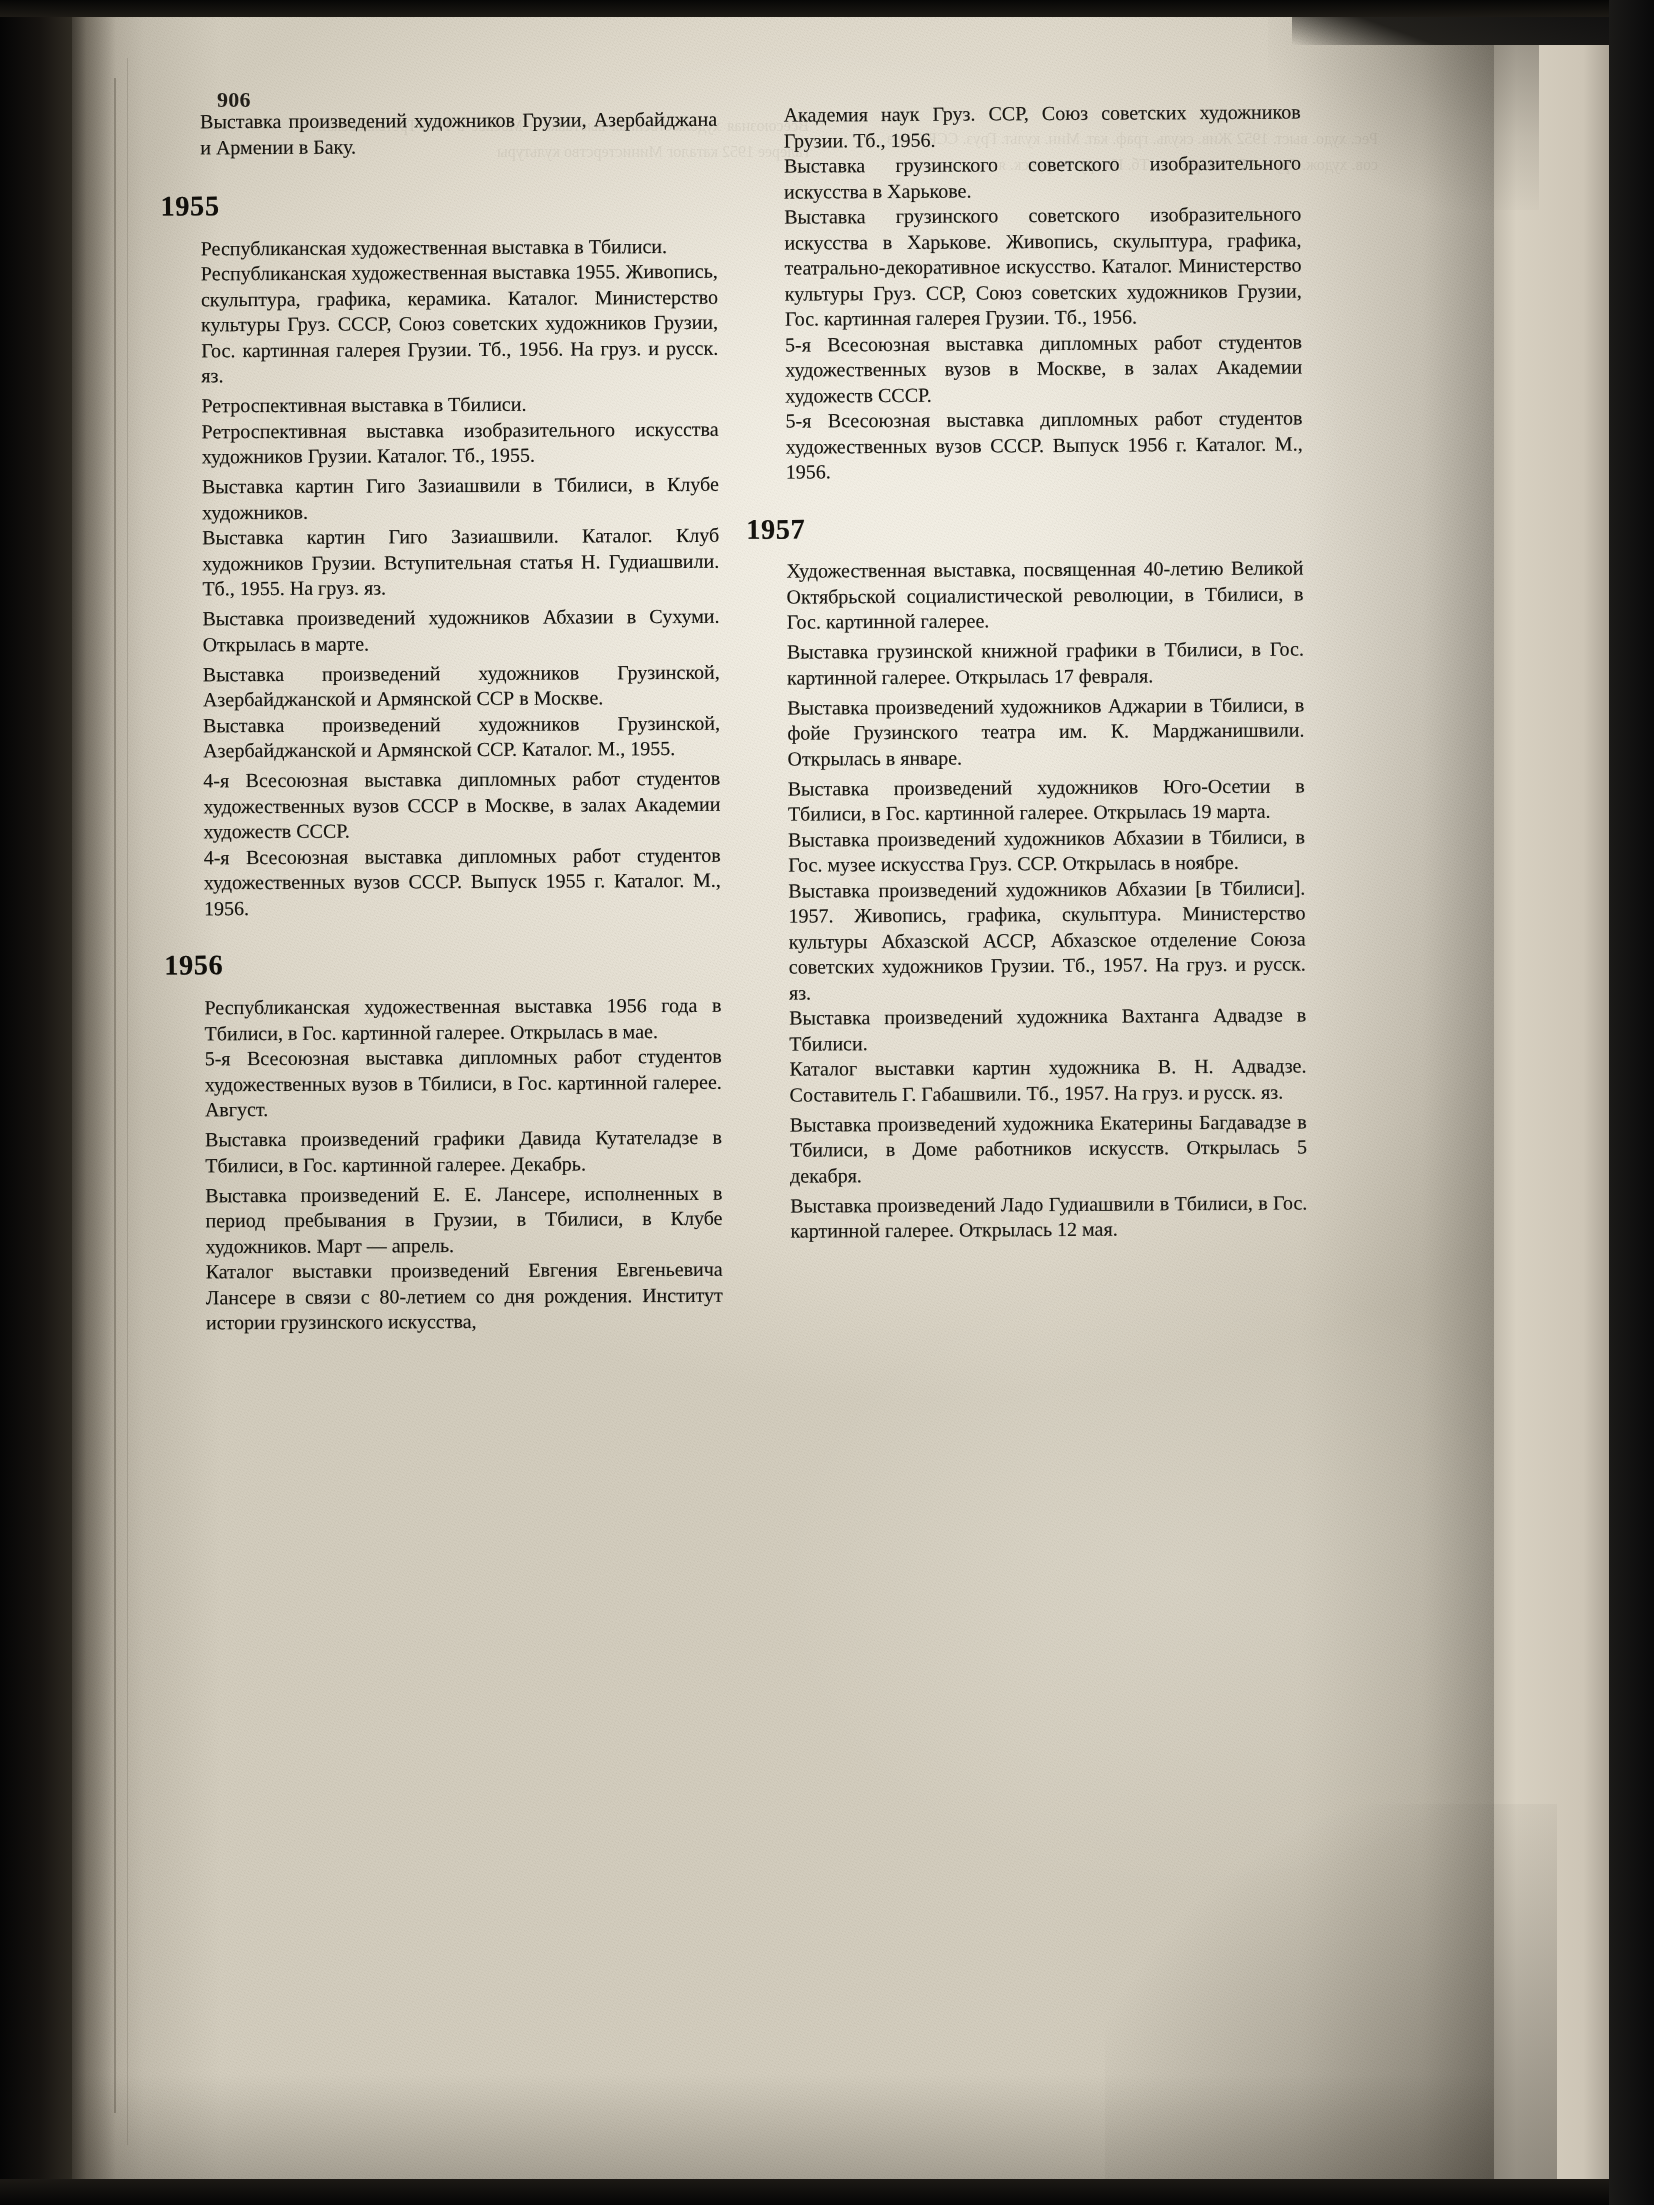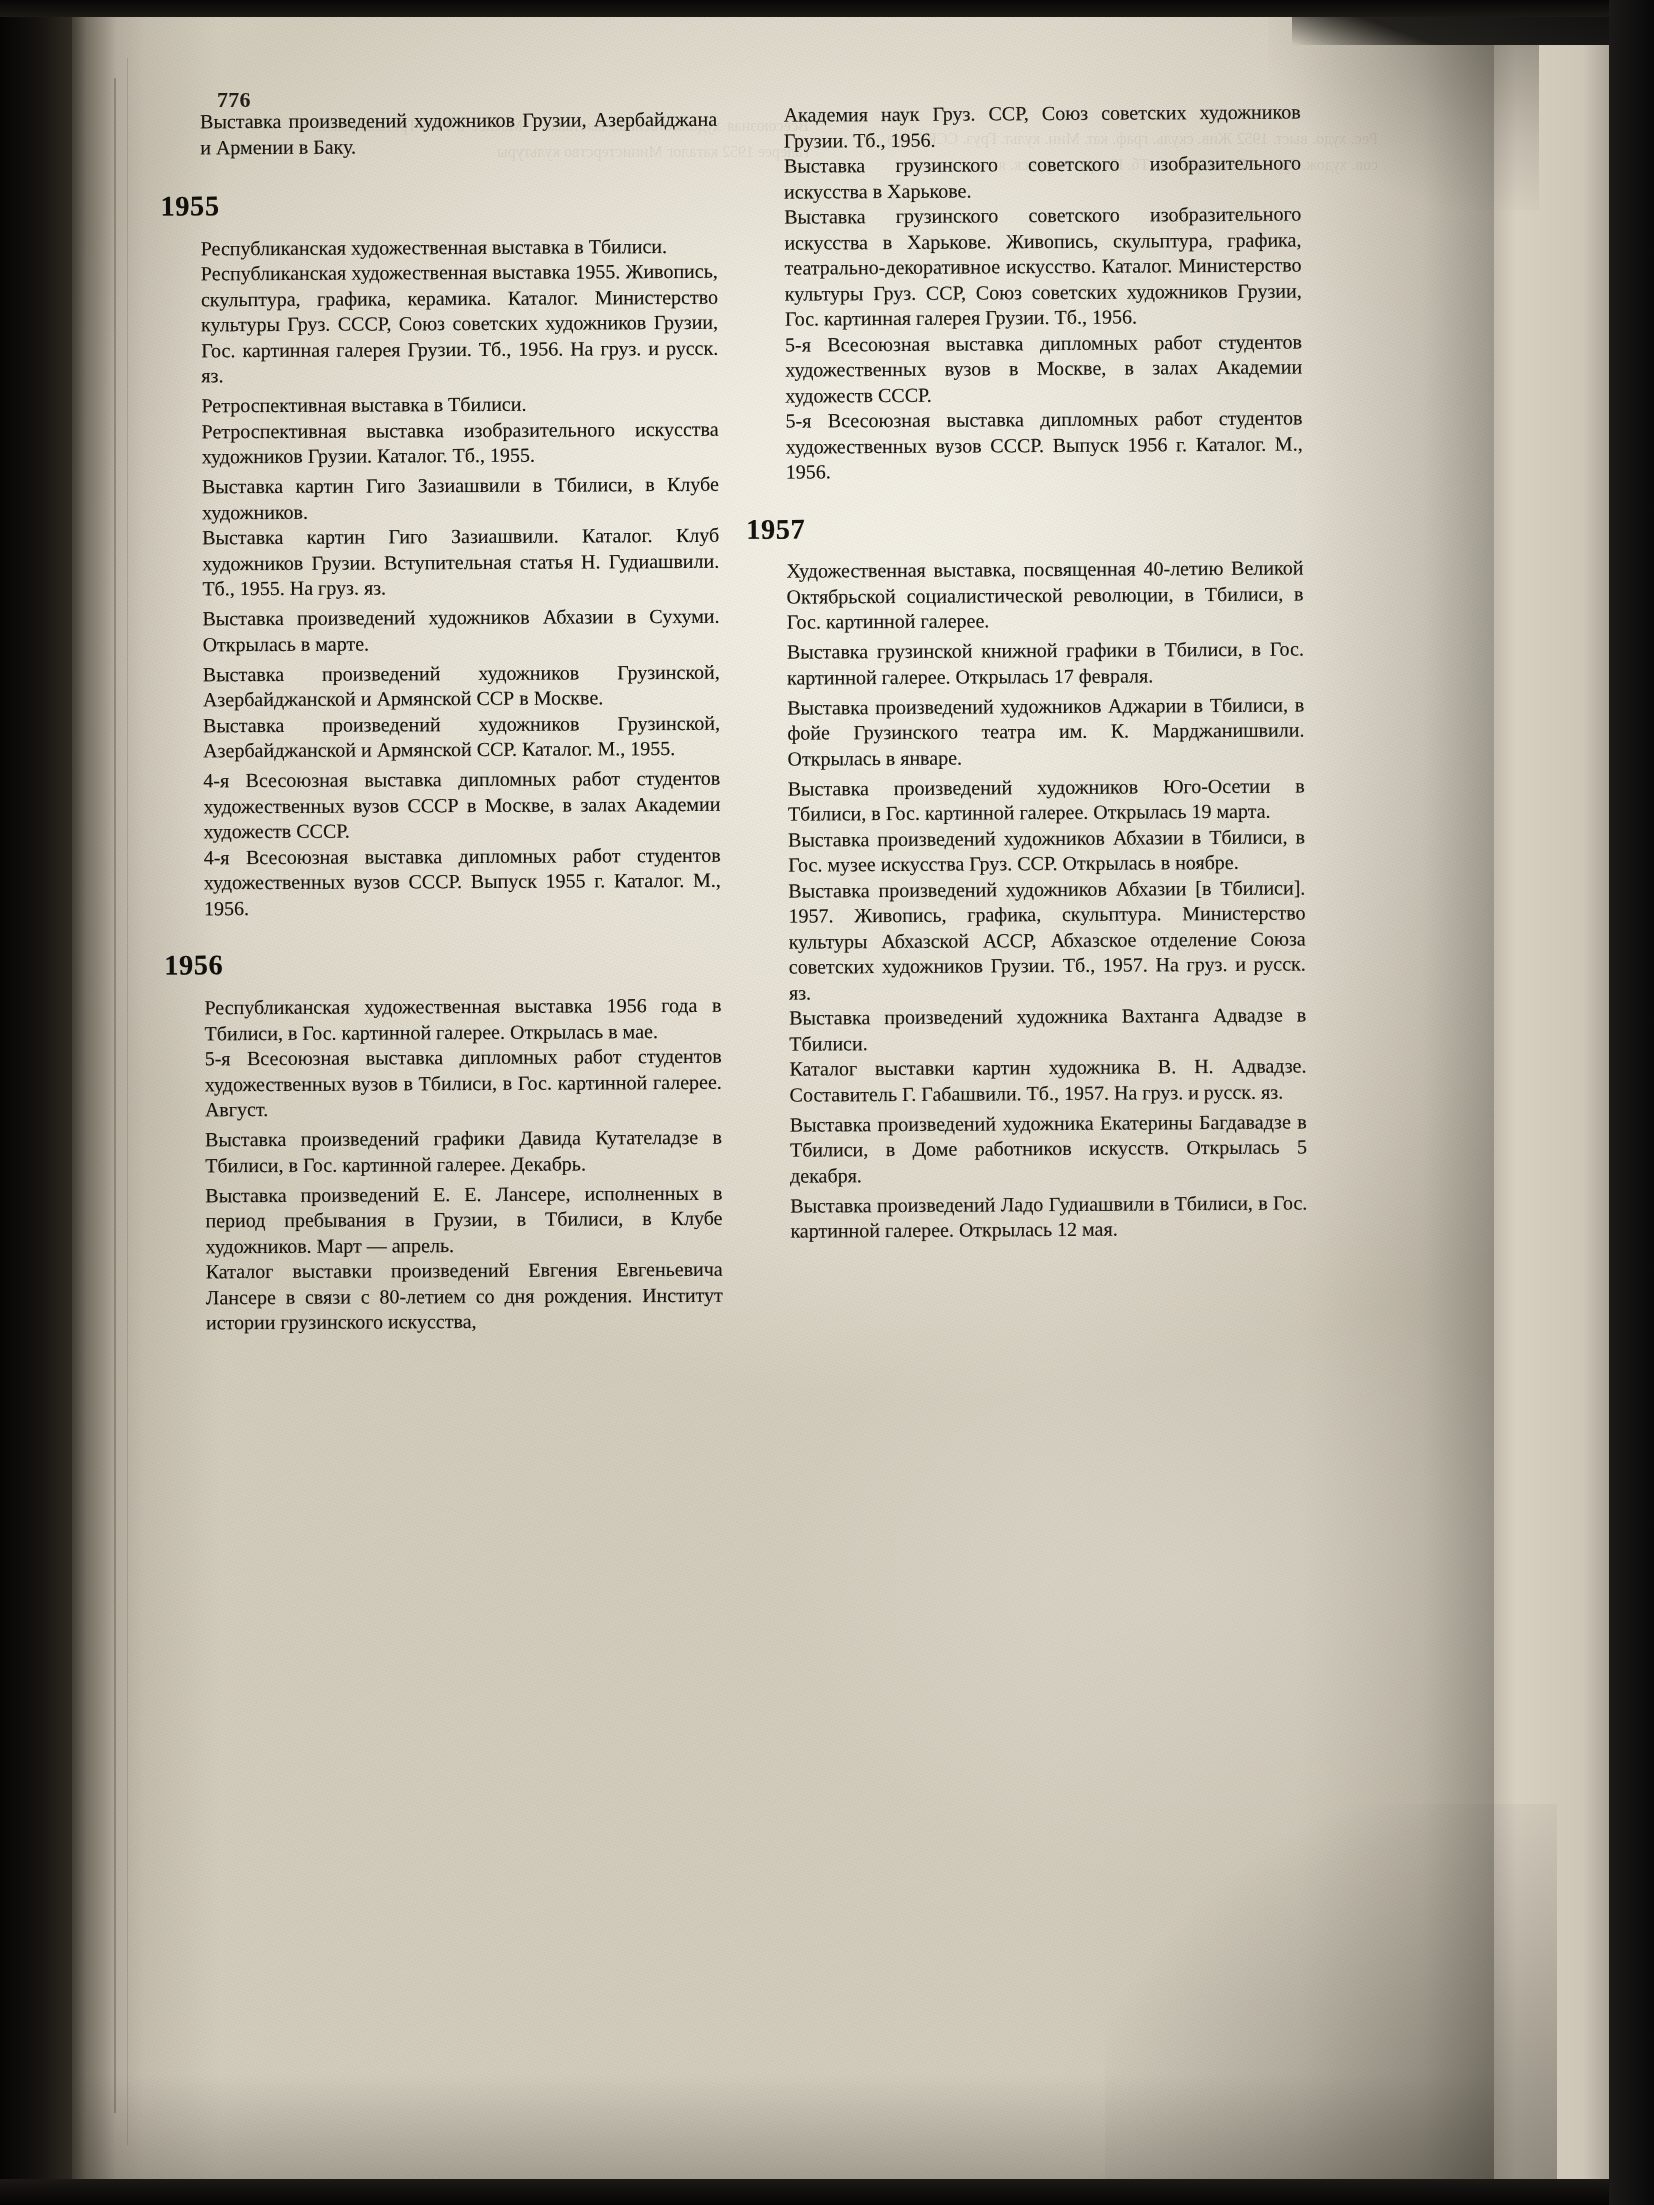--- a/index.html
+++ b/index.html
@@ -224,21 +224,21 @@
   <div class="page">
     <div class="bleed">
       <div class="bcol l">Рес. худо. выст. 1952 Жив. скуль. граф. кат. Мин. культ. Груз. ССР Союз сов. худож. Грузии Гос. карт. гал. Тб. На груз. и русск. яз.</div>
       <div class="bcol r">Всесоюзная художественная выставка в Москве в Гос. Третьяковской галерее 1952 каталог Министерство культуры</div>
     </div>
     <div class="grain"></div>
   </div>
 
   <div class="content">
 
-    <div class="folio">776</div>
+    <div class="folio">906</div>
 
     <div class="columns">
 
       <div class="col left ink-left-darker">
 
         <p class="entry">Выставка произведений художников Грузии, Азербайджана и Армении в Баку.</p>
 
         <div class="yearhead first">1955</div>
 
         <p class="entry">Республиканская художественная выставка в Тбилиси.</p>

